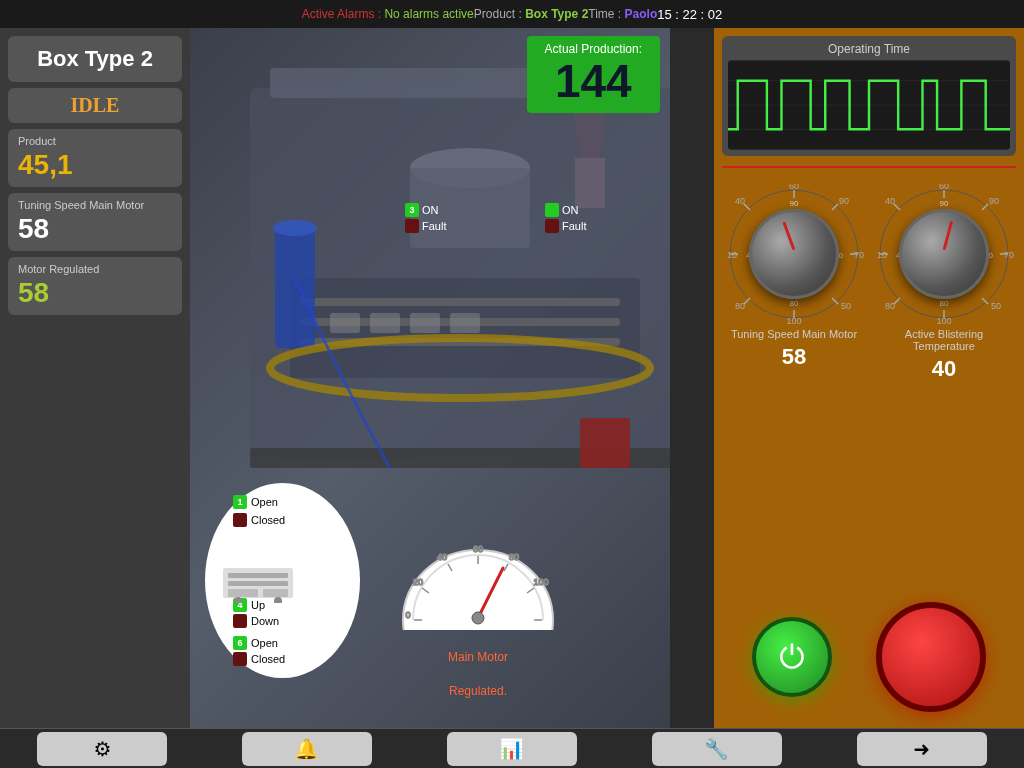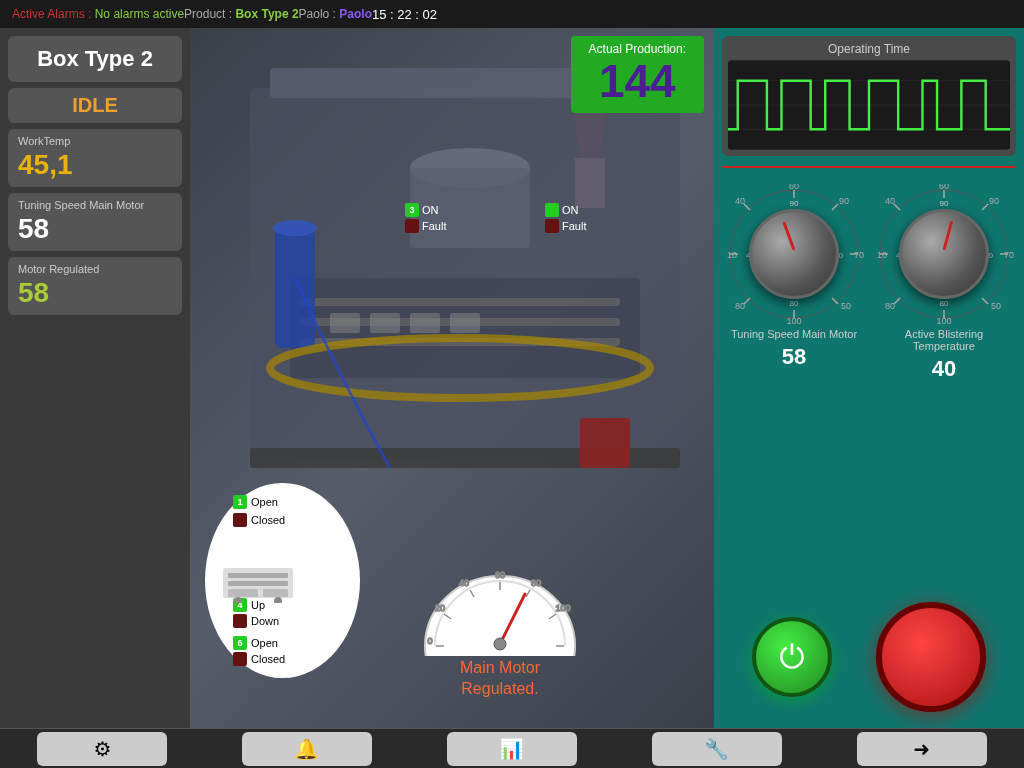--- a/index.html
+++ b/index.html
@@ -11,21 +11,21 @@
       overflow: hidden;
     }
 
     
     #top-bar {
       width: 100%;
       height: 28px;
       background: #1a1a1a;
       display: flex;
       align-items: center;
-      justify-content: flex-start;
+      justify-content: center;
       padding: 0 12px;
       font-size: 12px;
     }
     .top-left { color: #aaa; }
     .top-left span.label { color: #cc3333; }
     .top-left span.value { color: #88cc44; }
     .top-center { color: #aaa; }
     .top-center span.label { color: #aaa; }
     .top-center span.value { color: #88cc44; font-weight: bold; }
     .top-right-group { display: flex; gap: 20px; }
@@ -61,20 +61,21 @@
     }
 
     .status-badge {
       background: #555;
       border-radius: 6px;
       text-align: center;
       color: #f0a030;
       font-size: 20px;
       font-weight: bold;
       padding: 6px;
+      font-family: Liberation Serif, serif;
     }
 
     .metric-box {
       background: #555;
       border-radius: 6px;
       padding: 6px 10px;
     }
     .metric-label {
       color: #ccc;
       font-size: 11px;
@@ -113,21 +114,21 @@
       border-radius: 4px;
       padding: 6px 18px;
       text-align: center;
       min-width: 120px;
     }
     .production-badge .prod-label {
       color: white;
       font-size: 12px;
     }
     .production-badge .prod-value {
-      color: #4c1d95;
+      color: #0f172a;
       font-size: 46px;
       font-weight: bold;
       line-height: 1.1;
       text-align: center;
     }
 
     
     .indicator-group {
       position: absolute;
       font-size: 11px;
@@ -161,32 +162,33 @@
     
     .gauge-container {
       position: absolute;
       bottom: 30px;
       left: 50%;
       transform: translateX(-20%);
       text-align: center;
     }
     .gauge-label {
       color: #ff6633;
-      font-size: 16px;
-      margin-top: 3px;
+      font-size: 12px;
+      margin-top: 20px;
     }
 
     
     #right-panel {
       width: 310px;
-      background: #0f766e;
+      background: #a16207;
       display: flex;
       flex-direction: column;
       padding: 8px;
       gap: 6px;
+      margin-left: 44px;
     }
 
     .operating-time-section {
       background: #4a4a4a;
       border-radius: 6px;
       padding: 6px;
     }
     .section-title {
       color: #ccc;
       font-size: 12px;
@@ -312,34 +314,34 @@
   <div class="top-left">
     <span class="label">Active Alarms :</span>
     <span class="value">No alarms active</span>
   </div>
   <div class="top-center">
     <span class="label">Product :</span>
     <span class="value">Box Type 2</span>
   </div>
   <div class="top-right-group">
     <span>
-      <span class="label">Paolo :</span>
+      <span class="label">Time :</span>
       <span class="value">Paolo</span>
     </span>
   </div>
   <div class="top-time">15 : 22 : 02</div>
 </div>
 
 <div id="main">
 
   <div id="left-panel">
     <div class="product-title">Box Type 2</div>
     <div class="status-badge">IDLE</div>
     <div class="metric-box">
-      <div class="metric-label">WorkTemp</div>
+      <div class="metric-label">Product</div>
       <div class="metric-value orange">45,1</div>
     </div>
     <div class="metric-box">
       <div class="metric-label">Tuning Speed Main Motor</div>
       <div class="metric-value white">58</div>
     </div>
     <div class="metric-box">
       <div class="metric-label">Motor Regulated</div>
       <div class="metric-value yellow-green">58</div>
     </div>

